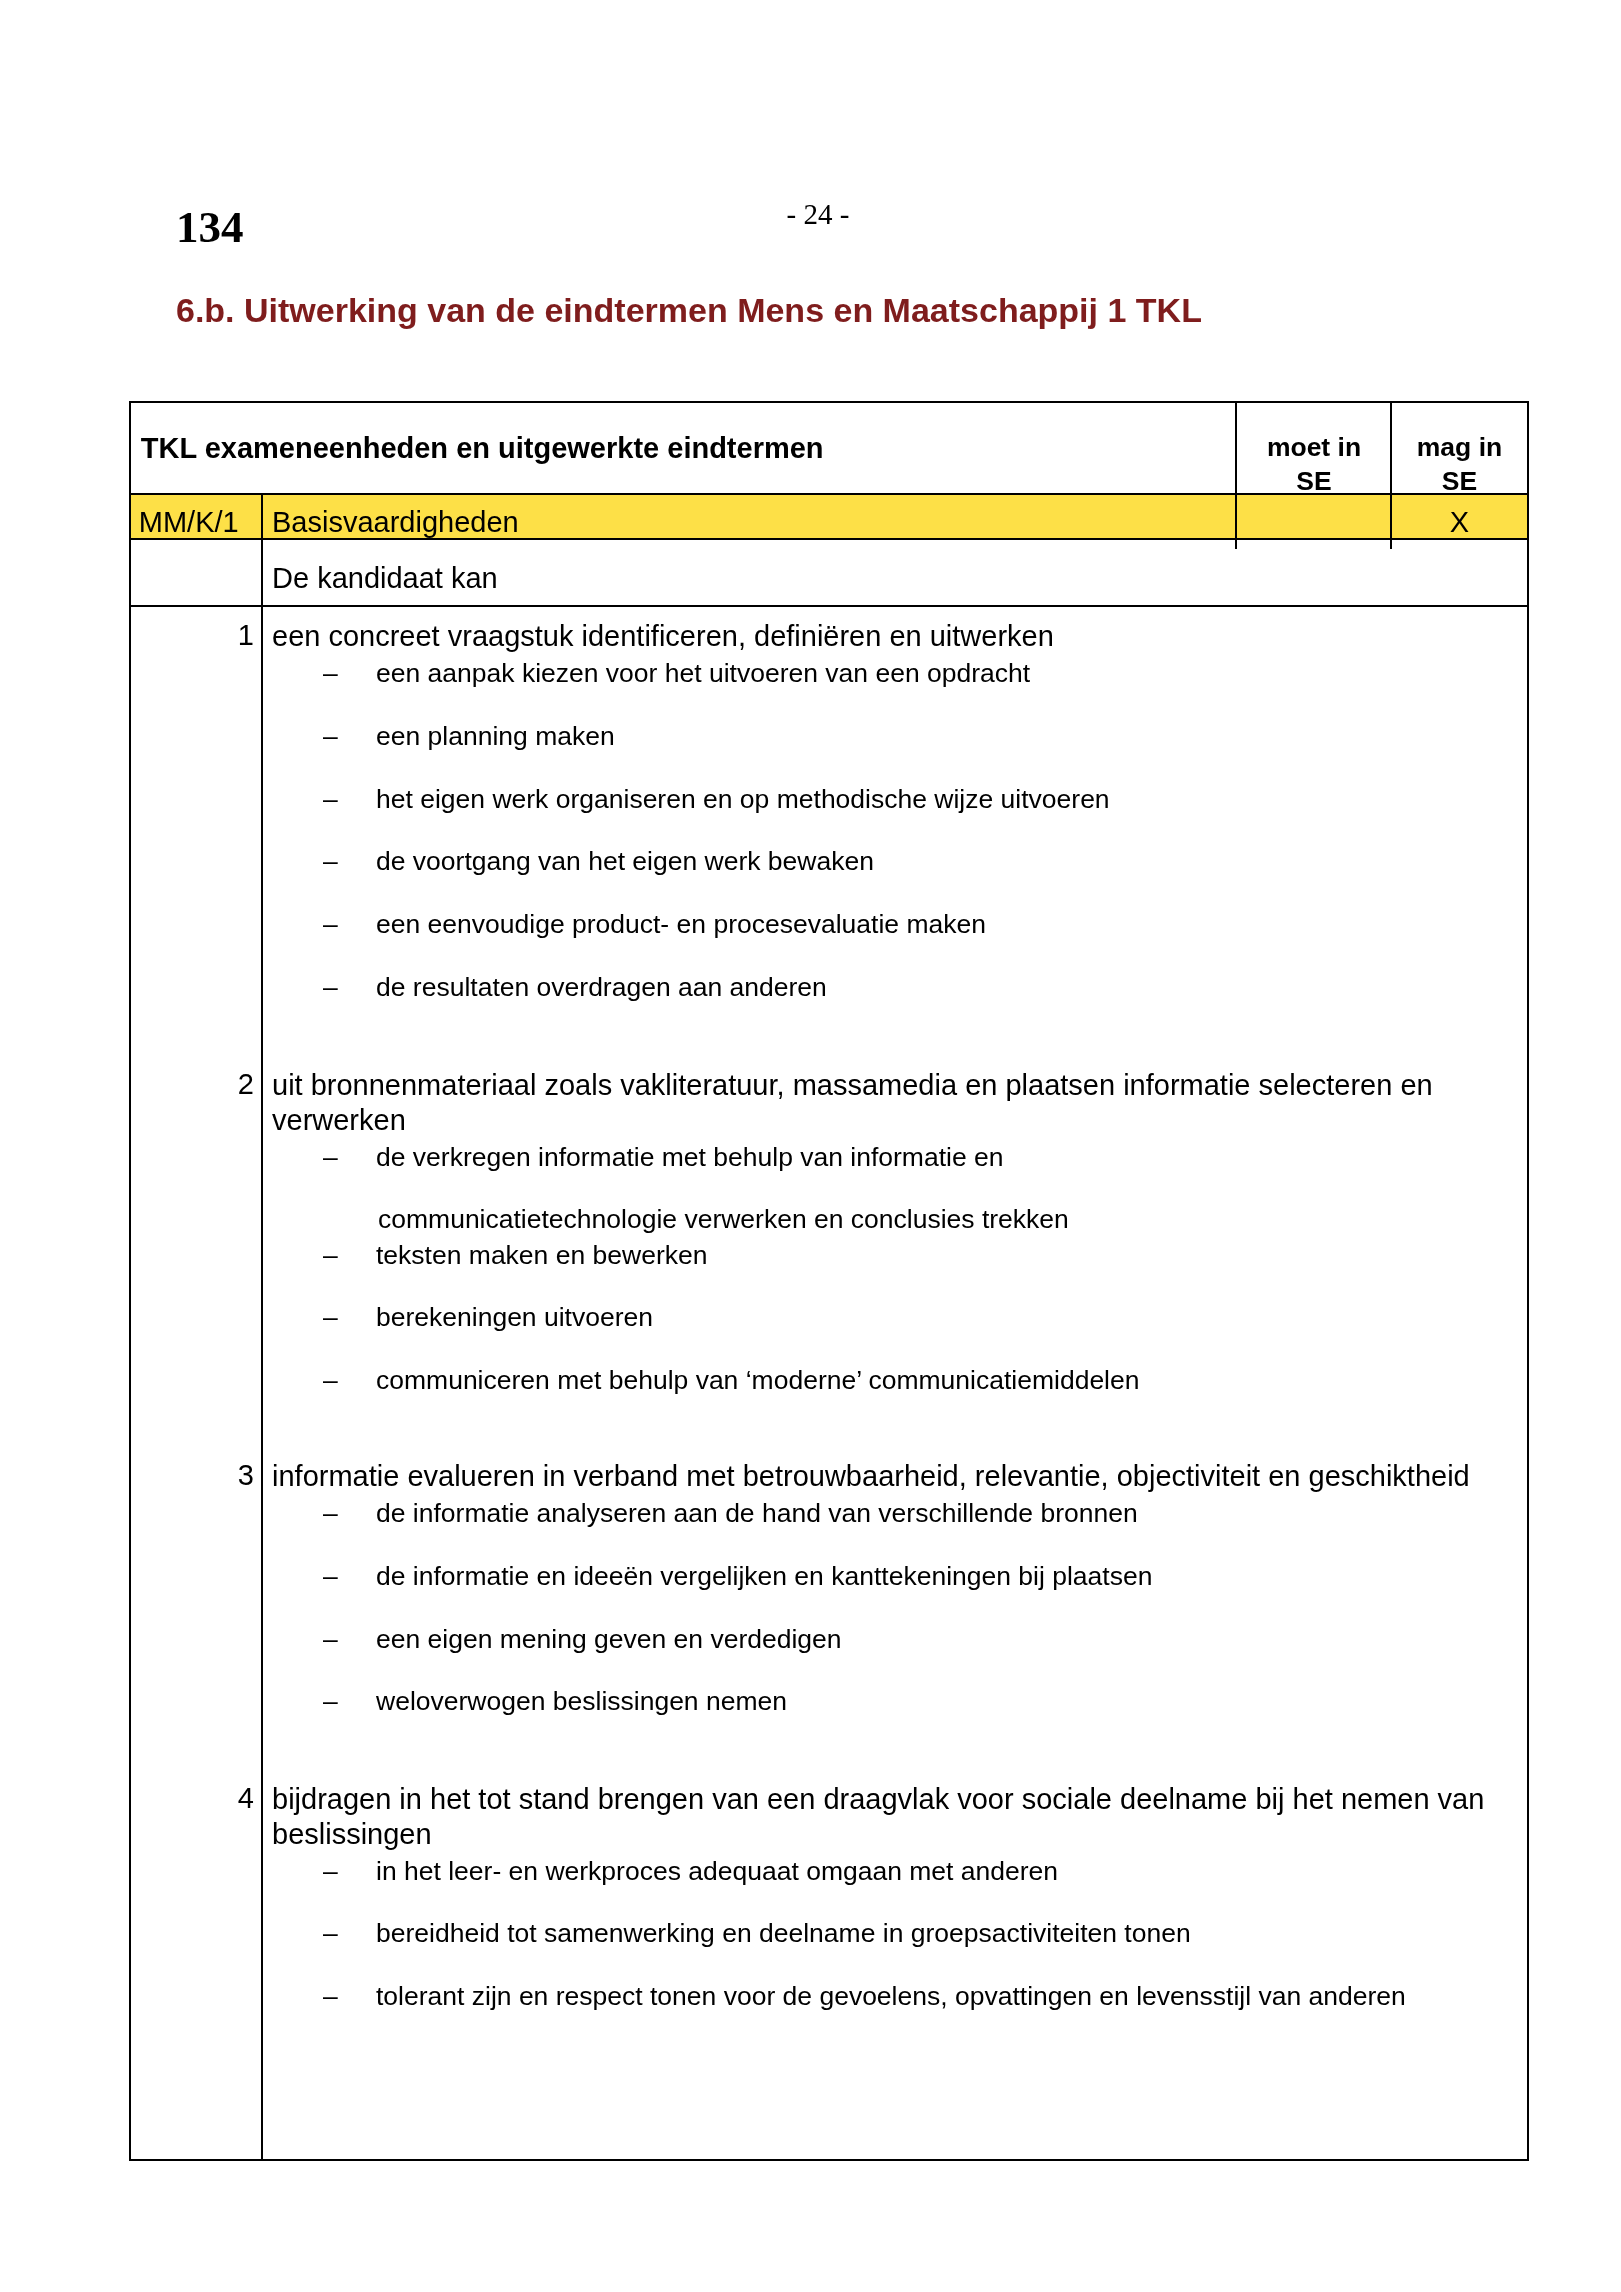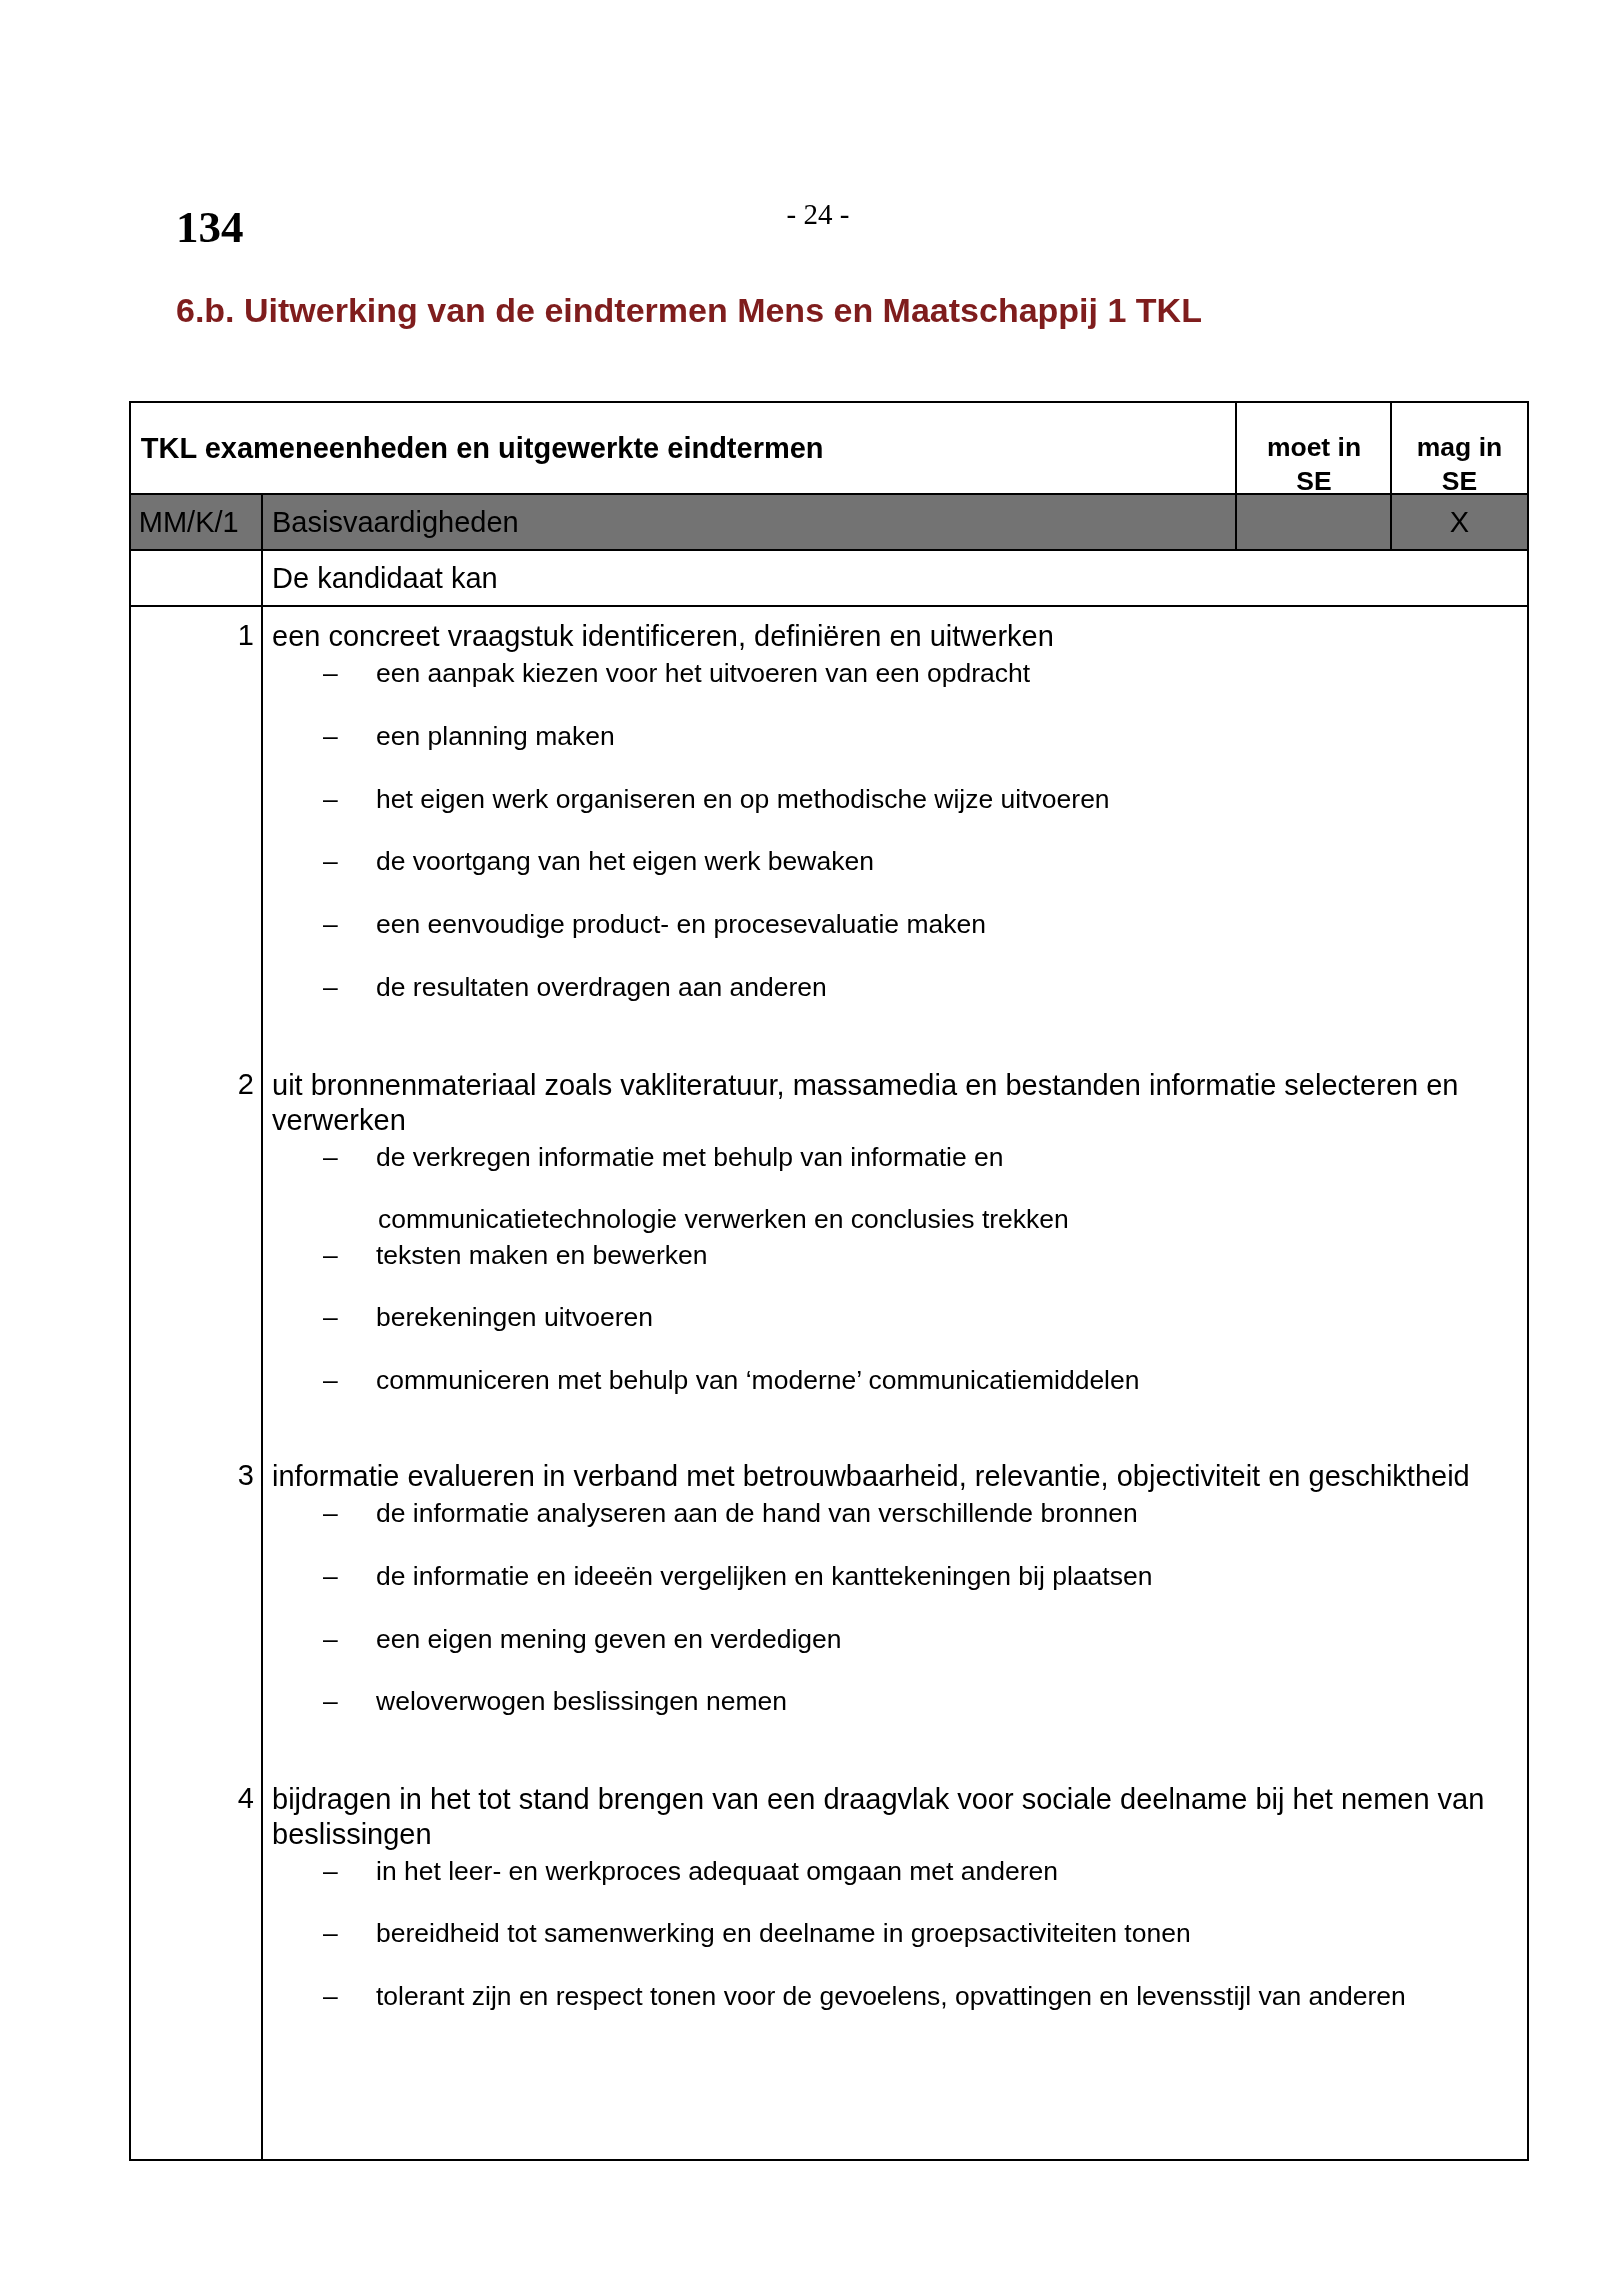--- a/index.html
+++ b/index.html
@@ -7,21 +7,21 @@
   .page-num { position:absolute; left:176px; top:201px; font-family:"Liberation Serif", serif; font-weight:bold; font-size:45px; }
   .page-center { position:absolute; left:774px; top:198px; width:88px; text-align:center; font-family:"Liberation Serif", serif; font-size:29px; }
   .title { position:absolute; left:176px; top:291px; font-family:"Liberation Sans", sans-serif; font-weight:bold; font-size:34px; color:#7f1d1d; }
   .tbl { position:absolute; left:129px; top:401px; width:1400px; height:1760px; border:2.9px solid #000; box-sizing:border-box; }
   .row { position:absolute; left:0; right:0; box-sizing:border-box; }
   .hdr { top:0; height:92px; border-bottom:2px solid #000; }
   .hdr-main { position:absolute; left:9.8px; top:29px; font-weight:bold; font-size:29px; }
   .hdr-col { position:absolute; top:0; height:90px; border-left:2px solid #000; box-sizing:border-box; text-align:center; font-weight:bold; font-size:26.5px; line-height:34px; padding-top:27px; }
   .hdr-moet { left:1104px; width:156px; }
   .hdr-mag { left:1259px; width:137px; }
-  .gray { top:92px; height:56px; background:#737373; border-bottom:2px solid #000; }
+  .gray { top:92px; height:45px; background:#fde047; border-bottom:2px solid #000; }
   .code { position:absolute; left:7.8px; top:10.8px; font-size:29px; }
   .gray-label { position:absolute; left:141px; top:10.8px; font-size:29px; }
   .gray-moet { position:absolute; left:1104px; top:0; width:156px; height:54px; border-left:2px solid #000; box-sizing:border-box; }
   .gray-mag { position:absolute; left:1259px; top:0; width:137px; height:54px; border-left:2px solid #000; box-sizing:border-box; text-align:center; font-size:29px; padding-top:10.8px; }
   .kand { top:148px; height:56px; border-bottom:2px solid #000;text-align:right; }
   .kand-label { position:absolute; left:141px; top:10.8px; font-size:29px; }
   .coldiv { position:absolute; left:130px; top:92px; bottom:0; border-left:2px solid #000; }
   .item { position:absolute; left:0; right:0; }
   .item-num { position:absolute; left:0; width:123px; text-align:right; font-size:29px; }
   .item-text { position:absolute; left:141px; width:1245px; font-size:29px; line-height:35px; }
@@ -68,21 +68,21 @@
     <div class="sub" style="top:39px"><span class="dash">–</span><span>een aanpak kiezen voor het uitvoeren van een opdracht</span></div>
     <div class="sub" style="top:102px"><span class="dash">–</span><span>een planning maken</span></div>
     <div class="sub" style="top:165px"><span class="dash">–</span><span>het eigen werk organiseren en op methodische wijze uitvoeren</span></div>
     <div class="sub" style="top:227px"><span class="dash">–</span><span>de voortgang van het eigen werk bewaken</span></div>
     <div class="sub" style="top:290px"><span class="dash">–</span><span>een eenvoudige product- en procesevaluatie maken</span></div>
     <div class="sub" style="top:353px"><span class="dash">–</span><span>de resultaten overdragen aan anderen</span></div>
   </div>
 
   <div class="item" style="top:665px">
     <div class="item-num">2</div>
-    <div class="item-text">uit bronnenmateriaal zoals vakliteratuur, massamedia en bestanden informatie selecteren en verwerken</div>
+    <div class="item-text">uit bronnenmateriaal zoals vakliteratuur, massamedia en plaatsen informatie selecteren en verwerken</div>
     <div class="sub" style="top:74px"><span class="dash">–</span><span>de verkregen informatie met behulp van informatie en</span></div>
     <div class="cont" style="top:136px">communicatietechnologie verwerken en conclusies trekken</div>
     <div class="sub" style="top:172px"><span class="dash">–</span><span>teksten maken en bewerken</span></div>
     <div class="sub" style="top:234px"><span class="dash">–</span><span>berekeningen uitvoeren</span></div>
     <div class="sub" style="top:297px"><span class="dash">–</span><span>communiceren met behulp van ‘moderne’ communicatiemiddelen</span></div>
   </div>
 
   <div class="item" style="top:1056px">
     <div class="item-num">3</div>
     <div class="item-text" style="white-space:nowrap">informatie evalueren in verband met betrouwbaarheid, relevantie, objectiviteit en geschiktheid</div>

